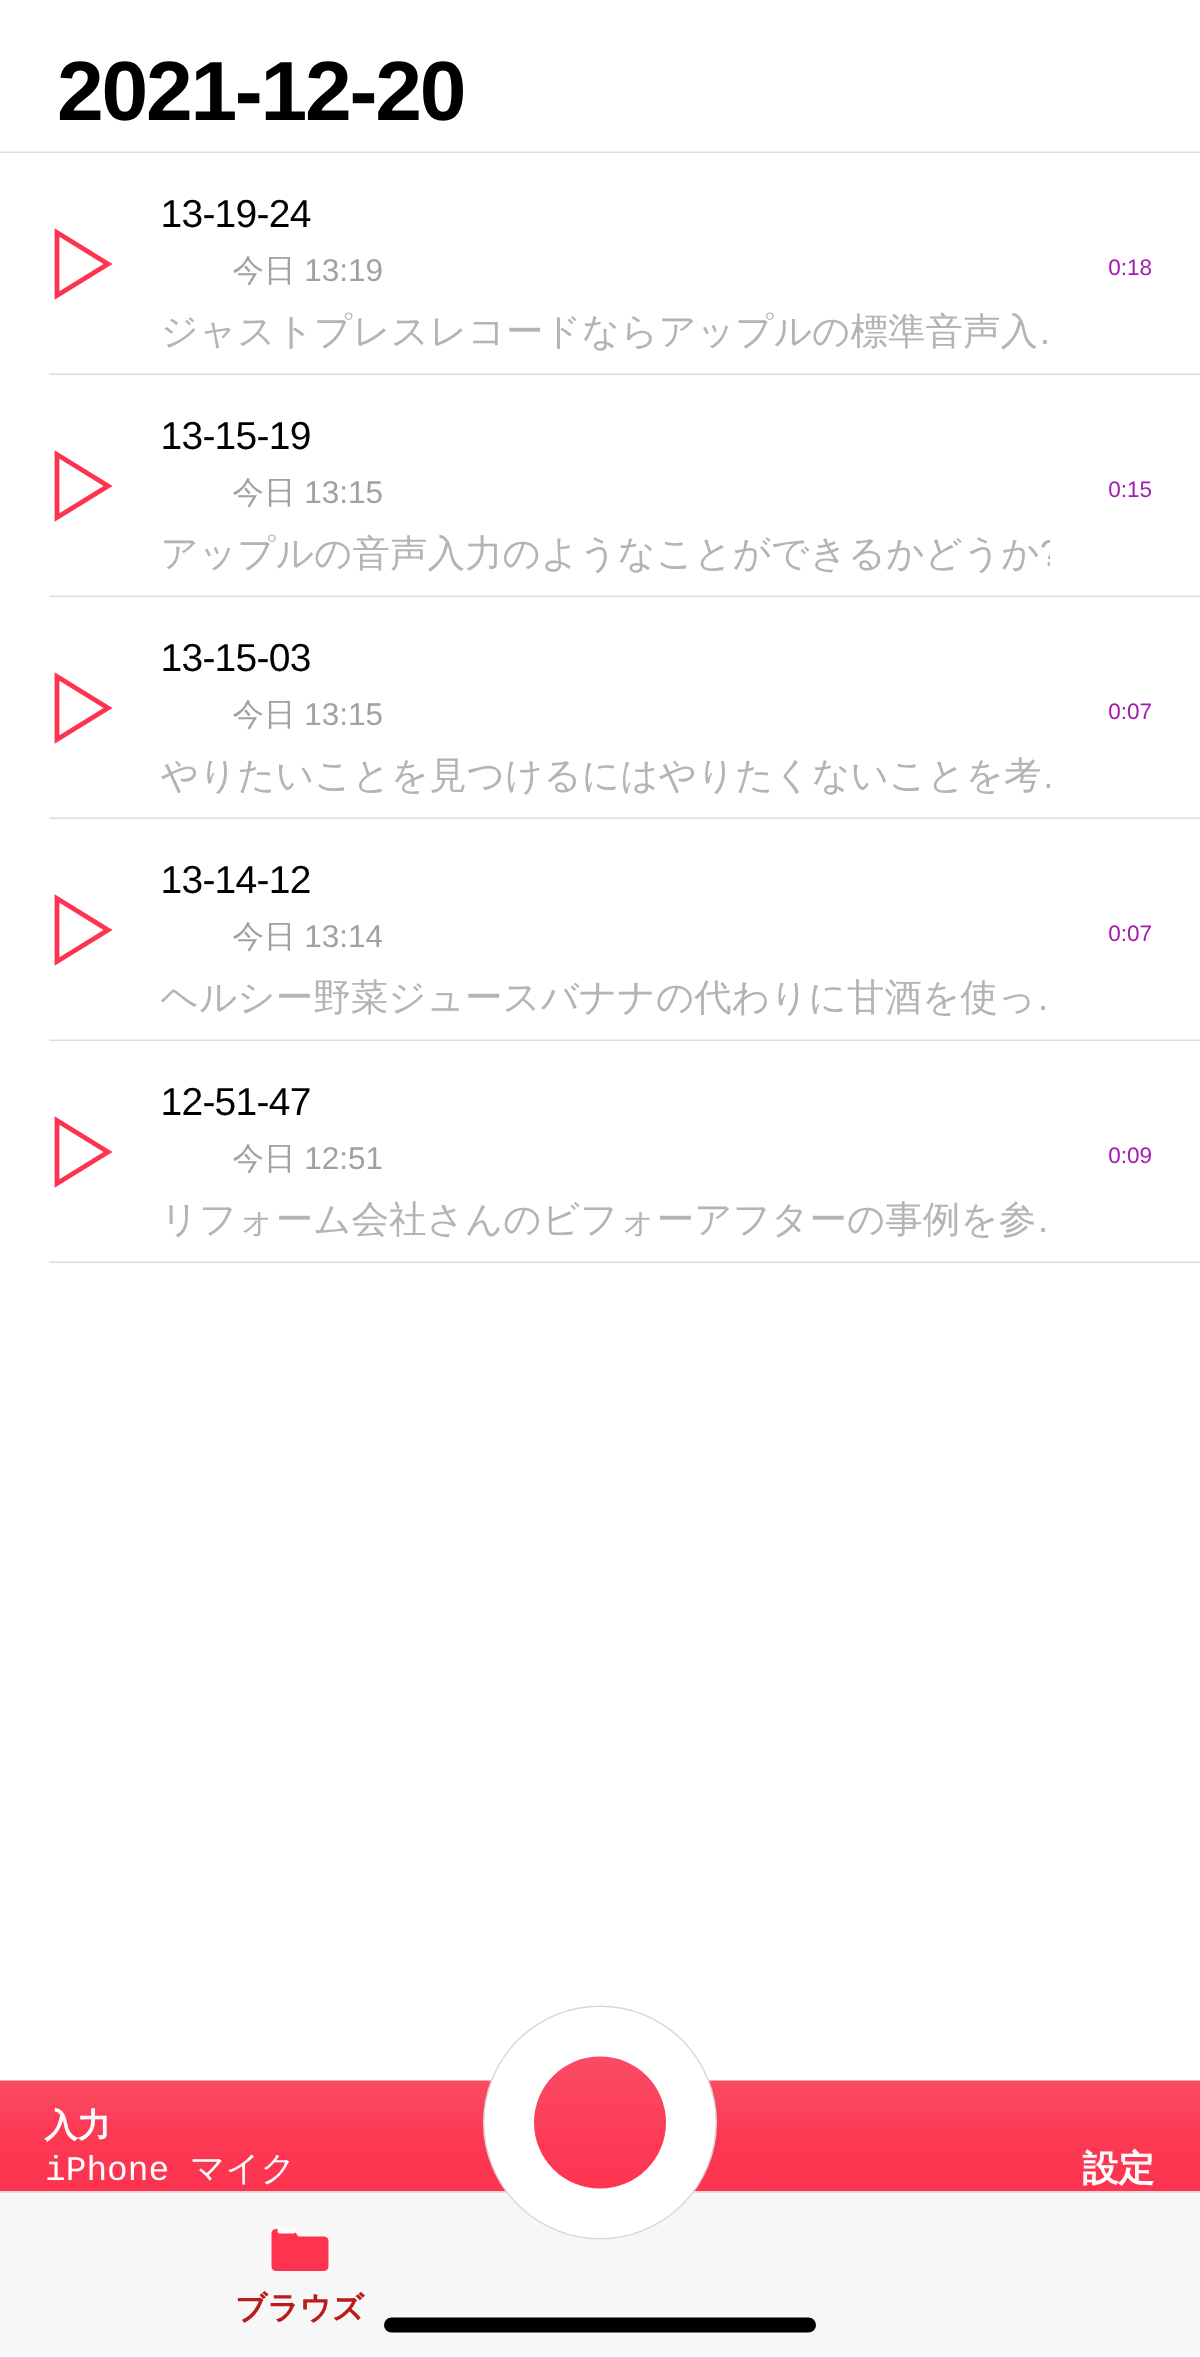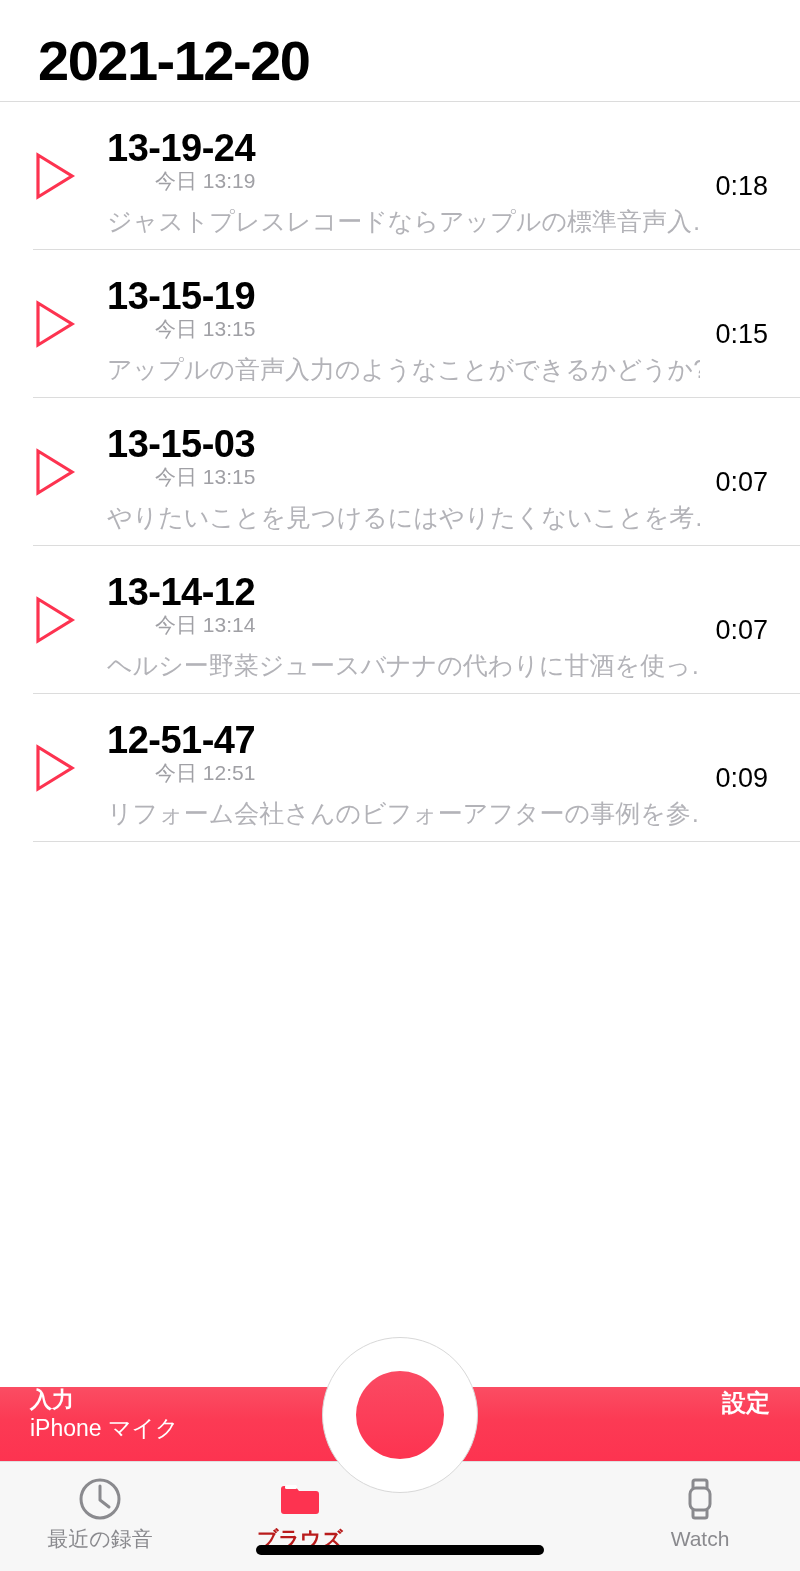--- a/index.html
+++ b/index.html
@@ -60,40 +60,40 @@
   .play-icon {
     position:absolute;
     left:32px; top:50%;
     transform:translateY(-50%);
     width:46px; height:52px;
     display:block;
   }
   .memo-name {
     position:absolute;
     left:107px; top:26px;
-    font-size:38px;
-    font-weight:bold;
+    font-size:26px;
+    font-weight:normal;
     color:#000000;
     letter-spacing:-0.5px;
     line-height:1.1;
   }
   .memo-date {
     position:absolute;
     left:107px; top:66px;
     font-size:21px;
     color:#a0a0a5;
     letter-spacing:0px;
     line-height:1.2;
     margin-left:48px;
   }
   .memo-duration {
     position:absolute;
     right:32px; top:68px;
-    font-size:27px;
-    color:#000000;
+    font-size:15px;
+    color:#a21caf;
     line-height:1.2;
   }
   .memo-transcript {
     position:absolute;
     left:107px; top:104px;
     right:100px;
     font-size:25px;
     color:#b3b3b8;
     line-height:1.25;
     white-space:nowrap;
@@ -102,22 +102,23 @@
 
   
   .filler { flex:1 1 auto; background:#ffffff; }
 
   
   .record-bar {
     position:relative;
     height:74px;
     flex:0 0 auto;
     background:linear-gradient(180deg,#fb4d63 0%,#fc3a54 45%,#fd3350 100%);
-    display:flex; align-items:flex-start;
+    display:flex; align-items:flex-end;
     padding:0 30px;
+    font-family:Liberation Mono, monospace;
   }
   .input-block {
     display:flex; flex-direction:column;
     justify-content:center;
     color:#ffffff;
     line-height:1.22;
   }
   .input-label { font-size:22px; font-weight:bold; }
   .input-value { font-size:23px; font-weight:normal; }
   .settings-link {
@@ -253,43 +254,28 @@
 
   <div class="record-bar">
     <div class="input-block">
       <span class="input-label">入力</span>
       <span class="input-value">iPhone マイク</span>
     </div>
     <div class="settings-link">設定</div>
   </div>
 
   <div class="tab-bar" id="tab-bar">
-      <div class="tab-item">
-        <span class="tab-icon"><svg viewBox="0 0 46 46" width="46" height="46">
-            <circle cx="23" cy="23" r="19" fill="none" stroke="#8a8a8e" stroke-width="3"></circle>
-            <path d="M23 10 L23 24 L32 31" fill="none" stroke="#8a8a8e" stroke-width="3" stroke-linecap="round" stroke-linejoin="round"></path>
-          </svg></span>
-        <span class="tab-label">最近の録音</span>
-      </div>
       <div class="tab-item active">
         <span class="tab-icon"><svg viewBox="0 0 46 46" width="46" height="46">
             <path d="M4 13 a3 3 0 0 1 3-3 h11 l4 5 h17 a3 3 0 0 1 3 3 v17 a3 3 0 0 1 -3 3 H7 a3 3 0 0 1 -3 -3 Z" fill="#fd3350"></path>
             <rect x="8" y="9" width="12" height="4" rx="1.5" fill="#ffffff"></rect>
           </svg></span>
         <span class="tab-label">ブラウズ</span>
       </div>
       <div class="tab-item spacer"></div>
-      <div class="tab-item">
-        <span class="tab-icon"><svg viewBox="0 0 46 46" width="46" height="46">
-            <rect x="13" y="12" width="20" height="22" rx="6" fill="none" stroke="#8a8a8e" stroke-width="3"></rect>
-            <path d="M16 12 L16 6 a2 2 0 0 1 2 -2 h10 a2 2 0 0 1 2 2 L30 12" fill="none" stroke="#8a8a8e" stroke-width="3"></path>
-            <path d="M16 34 L16 40 a2 2 0 0 0 2 2 h10 a2 2 0 0 0 2 -2 L30 34" fill="none" stroke="#8a8a8e" stroke-width="3"></path>
-          </svg></span>
-        <span class="tab-label">Watch</span>
-      </div>
     </div>
 
   <div class="record-button">
     <div class="record-dot"></div>
   </div>
 
   <div class="home-indicator"></div>
 
 </div>
 

